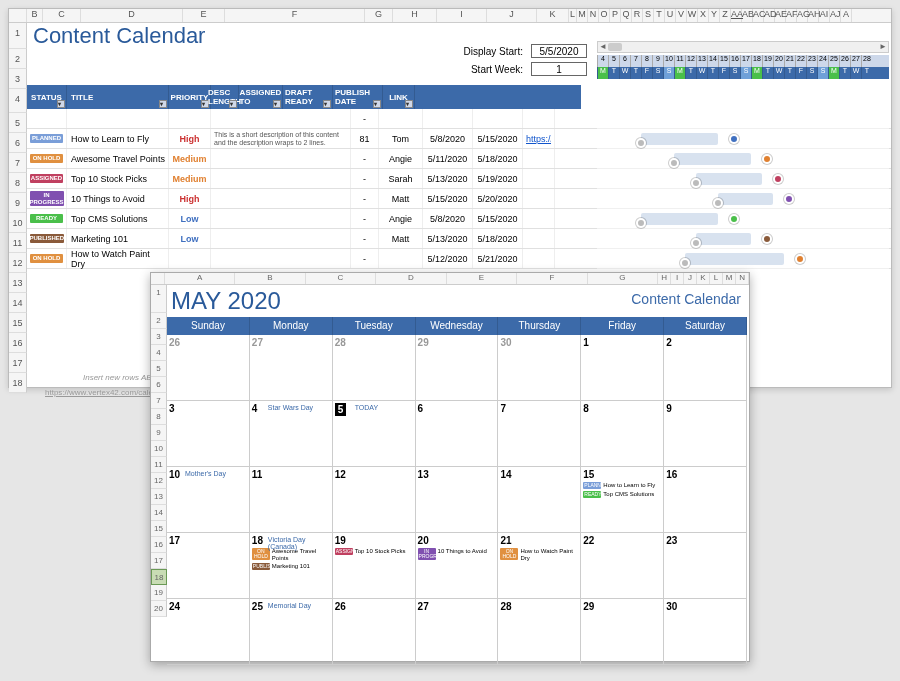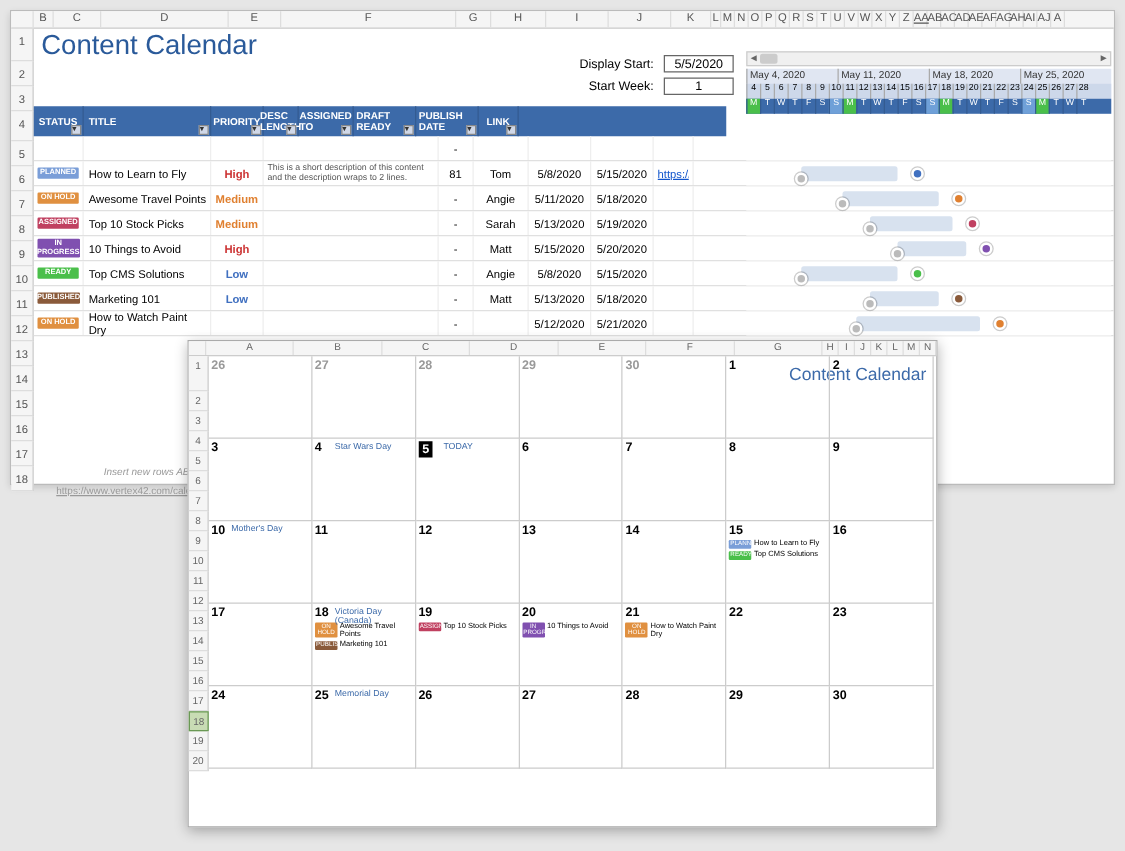--- a/index.html
+++ b/index.html
@@ -241,26 +241,20 @@
     </tbody>
       </table>
 
     <div class="timeline-scroll">
       <span class="arr" style="left:0">◄</span>
       <span class="thumb"></span>
       <span class="arr" style="right:0">►</span>
     </div>
 
     <div class="timeline-hdr">
-      <div class="tl-weeks" id="tl-weeks">
-          <div>May 4, 2020</div>
-          <div>May 11, 2020</div>
-          <div>May 18, 2020</div>
-          <div>May 25, 2020</div>
-        </div>
       <div class="tl-days" id="tl-days">
           <div>4</div>
           <div>5</div>
           <div>6</div>
           <div>7</div>
           <div>8</div>
           <div>9</div>
           <div>10</div>
           <div>11</div>
           <div>12</div>
@@ -577,21 +571,31 @@
       <div>13</div>
       <div>14</div>
       <div>15</div>
       <div>16</div>
       <div>17</div>
       <div class="sel">18</div>
       <div>19</div>
       <div>20</div>
     </div>
   <div class="sf-body">
+    <div class="month-title">MAY 2020</div>
     <div class="cc-label">Content Calendar</div>
+    <div class="dow-row" id="dow-row">
+        <div>Sunday</div>
+        <div>Monday</div>
+        <div>Tuesday</div>
+        <div>Wednesday</div>
+        <div>Thursday</div>
+        <div>Friday</div>
+        <div>Saturday</div>
+      </div>
     <div class="cal-grid" id="cal-grid">
         <div class="cal-week">
           <div class="cal-day prev"><span class="dn">26</span></div>
           <div class="cal-day prev"><span class="dn">27</span></div>
           <div class="cal-day prev"><span class="dn">28</span></div>
           <div class="cal-day prev"><span class="dn">29</span></div>
           <div class="cal-day prev"><span class="dn">30</span></div>
           <div class="cal-day"><span class="dn">1</span></div>
           <div class="cal-day"><span class="dn">2</span></div>
         </div>

